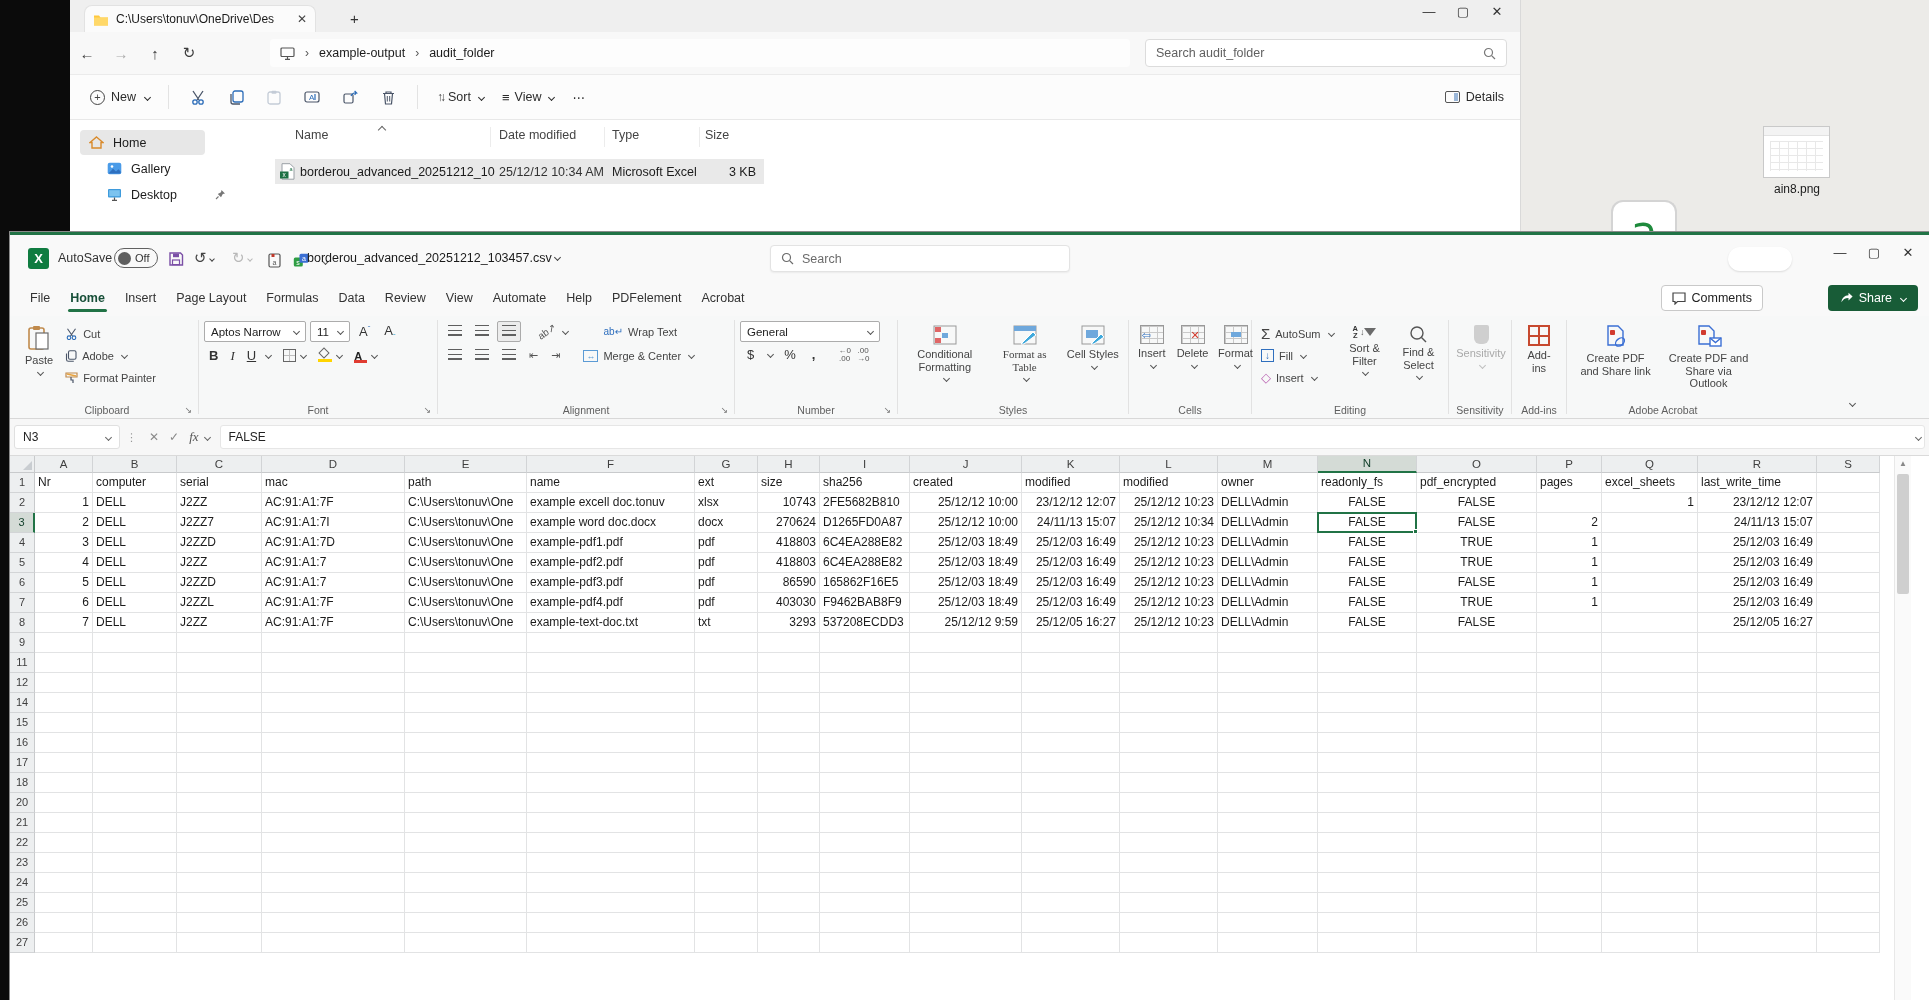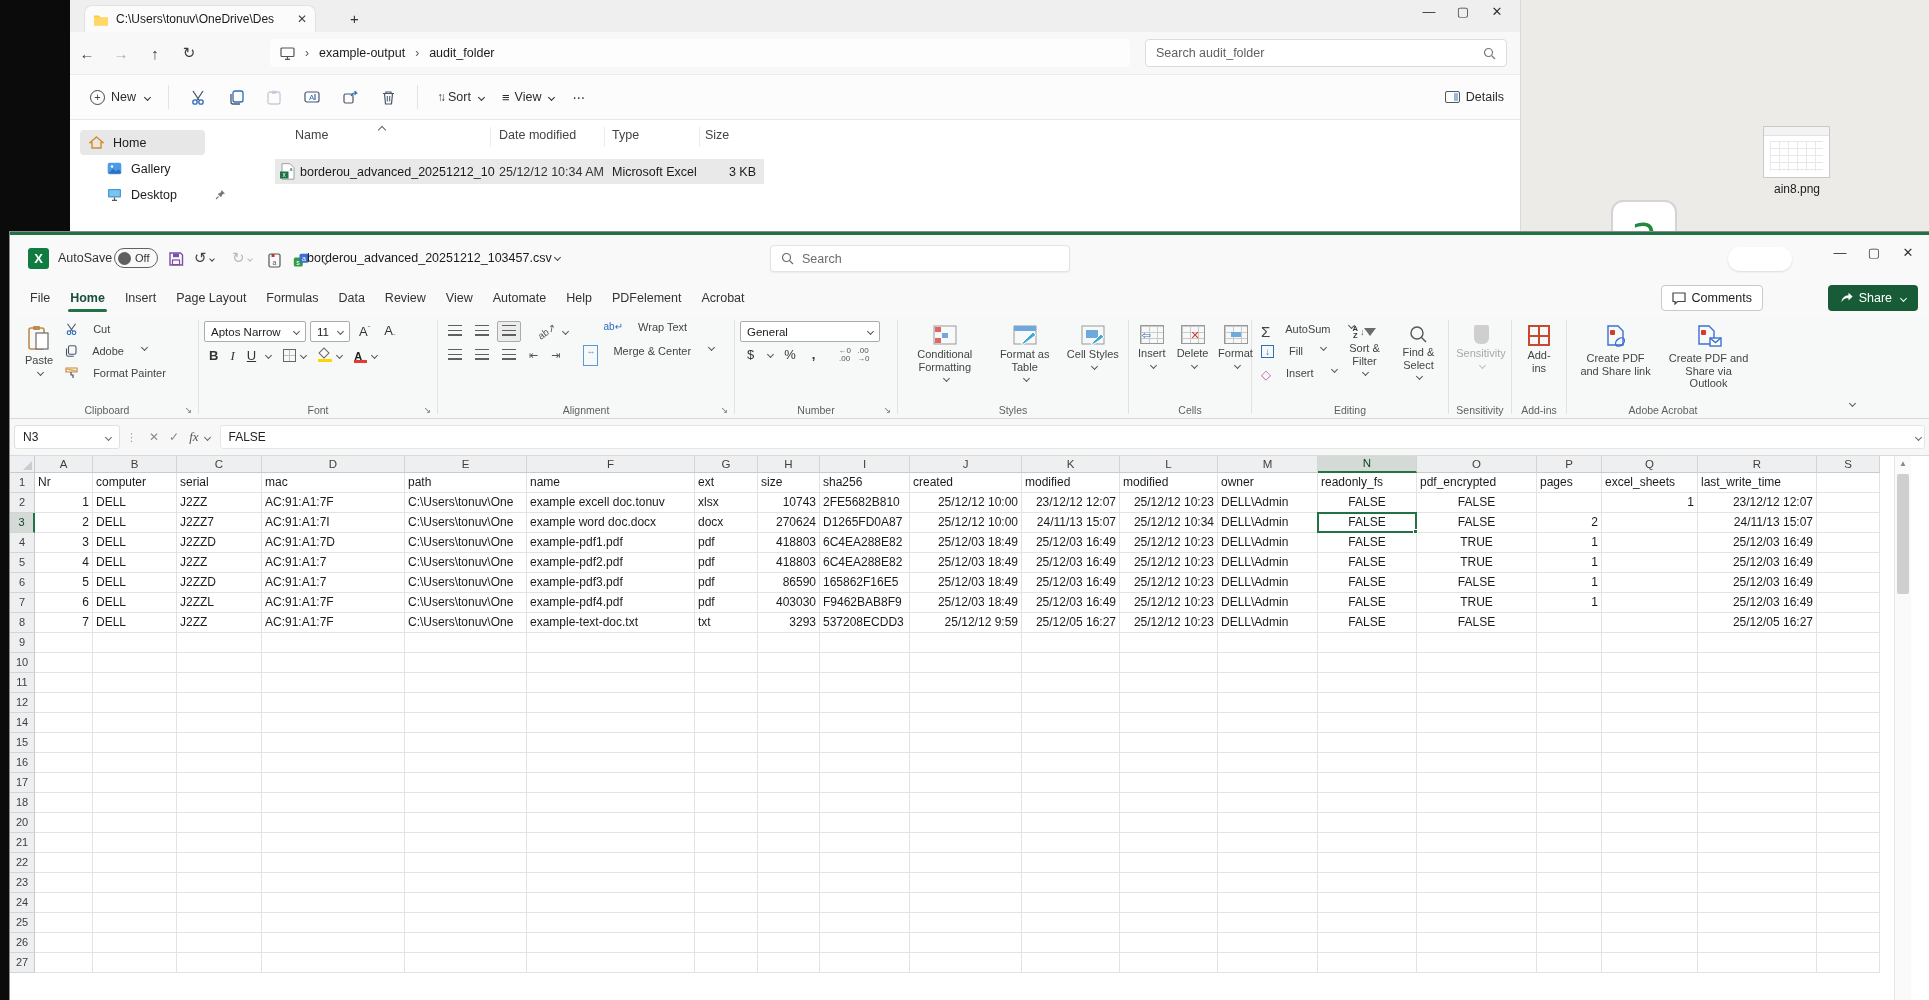--- a/index.html
+++ b/index.html
@@ -80,21 +80,21 @@
   .xl-tab.active::after{content:"";position:absolute;left:8px;right:8px;bottom:2px;height:3px;background:#217346;border-radius:2px;}
   .xl-comments{position:absolute;right:166px;top:3px;height:26px;border:1px solid #C9C9C9;border-radius:4px;background:#fff;display:flex;align-items:center;gap:6px;padding:0 10px;font-size:12.5px;color:#222;}
   .xl-share{position:absolute;right:11px;top:3px;height:26px;border-radius:4px;background:#185C37;color:#fff;display:flex;align-items:center;gap:6px;padding:0 12px;font-size:12.5px;}
   .xl-ribbon{position:relative;height:103px;background:#F7F8F8;border-bottom:1px solid #D8D8D8;display:flex;padding-left:8px;font-size:11px;color:#444;}
   .rgroup{position:relative;padding:5px 3px 16px;display:flex;gap:4px;}
   .rg-label{position:absolute;bottom:2px;left:0;right:0;text-align:center;font-size:10.5px;color:#5f5f5f;}
   .launcher{position:absolute;right:4px;bottom:3px;font-size:9px;color:#777;}
   .gsep{width:1px;background:#E2E2E2;margin:4px 2px 4px 2px;}
   .bigbtn{display:flex;flex-direction:column;align-items:center;gap:3px;padding:4px 4px;text-align:center;line-height:12.5px;}
   .smallcol{display:flex;flex-direction:column;justify-content:flex-start;gap:1px;padding-top:2px;}
-  .smallbtn{display:flex;gap:15px;height:21px;padding:0 4px;white-space:nowrap;}
+  .smallbtn{display:flex;align-items:center;gap:5px;height:21px;padding:0 4px;white-space:nowrap;}
   .selbox{height:21px;border:1px solid #ACACAC;border-radius:2px;background:#fff;display:flex;align-items:center;padding:0 6px;font-size:11.5px;color:#222;}
   .selbox .cv{margin-left:auto;color:#555;}
   .fbtn{padding:2px 5px;font-size:13px;color:#333;}
   .fbtn sup{font-size:8px;color:#2F6FBE;}
   .fbtn sub{font-size:8px;color:#33A0C8;}
   .bars{display:inline-block;width:14px;height:11px;background:repeating-linear-gradient(#5f5f5f 0 1.4px,transparent 1.4px 4.6px);}
   .barbox{padding:3px 4px;border:1px solid #ABABAB;background:#ECECEC;border-radius:2px;}
   .barpad{padding:4px 5px;}
   .rowline{display:flex;align-items:center;}
   .fcol2{display:flex;flex-direction:column;gap:3px;}
@@ -517,21 +517,21 @@
       <div class="bigbtn" style="width:86px;">
         <svg width="24" height="20">
             <rect x="1" y="1" width="22" height="18" fill="none" stroke="#999"></rect>
             <rect x="2" y="2" width="6" height="5" fill="#E06666"></rect>
             <rect x="9" y="8" width="6" height="5" fill="#6FA8DC"></rect>
             <rect x="2" y="13" width="6" height="5" fill="#E06666"></rect>
           </svg>
         <span>Conditional Formatting</span>
           <span class="cv" style="color:#555;"></span>
       </div>
-      <div class="bigbtn" style="width:70px;">
+      <div class="bigbtn" style="width:70px;font-family:Liberation Serif, serif;">
         <svg width="24" height="20">
             <rect x="1" y="1" width="22" height="18" fill="none" stroke="#999"></rect>
             <rect x="1" y="1" width="22" height="5" fill="#6FA8DC"></rect>
             <path d="M8 19 L20 7 l3 3 L11 19z" fill="#3FA9DC" stroke="#fff" stroke-width="1"></path>
           </svg>
         <span>Format as Table</span>
           <span class="cv" style="color:#555;"></span>
       </div>
       <div class="bigbtn" style="width:62px;">
         <svg width="24" height="20">
@@ -886,42 +886,20 @@
         <div class="gcell r" style="width: 98px;"></div>
         <div class="gcell" style="width: 100px;"></div>
         <div class="gcell c" style="width: 99px;"></div>
         <div class="gcell c" style="width: 120px;"></div>
         <div class="gcell r" style="width: 65px;"></div>
         <div class="gcell r" style="width: 96px;"></div>
         <div class="gcell r" style="width: 119px;"></div>
         <div class="gcell" style="width: 63px;"></div>
       </div>
       <div class="grow-line">
-        <div class="grhd">10</div>
-        <div class="gcell r" style="width: 58px;"></div>
-        <div class="gcell" style="width: 84px;"></div>
-        <div class="gcell" style="width: 85px;"></div>
-        <div class="gcell" style="width: 143px;"></div>
-        <div class="gcell" style="width: 122px;"></div>
-        <div class="gcell" style="width: 168px;"></div>
-        <div class="gcell" style="width: 63px;"></div>
-        <div class="gcell r" style="width: 62px;"></div>
-        <div class="gcell" style="width: 90px;"></div>
-        <div class="gcell r" style="width: 112px;"></div>
-        <div class="gcell r" style="width: 98px;"></div>
-        <div class="gcell r" style="width: 98px;"></div>
-        <div class="gcell" style="width: 100px;"></div>
-        <div class="gcell c" style="width: 99px;"></div>
-        <div class="gcell c" style="width: 120px;"></div>
-        <div class="gcell r" style="width: 65px;"></div>
-        <div class="gcell r" style="width: 96px;"></div>
-        <div class="gcell r" style="width: 119px;"></div>
-        <div class="gcell" style="width: 63px;"></div>
-      </div>
-      <div class="grow-line">
         <div class="grhd">11</div>
         <div class="gcell r" style="width: 58px;"></div>
         <div class="gcell" style="width: 84px;"></div>
         <div class="gcell" style="width: 85px;"></div>
         <div class="gcell" style="width: 143px;"></div>
         <div class="gcell" style="width: 122px;"></div>
         <div class="gcell" style="width: 168px;"></div>
         <div class="gcell" style="width: 63px;"></div>
         <div class="gcell r" style="width: 62px;"></div>
         <div class="gcell" style="width: 90px;"></div>

